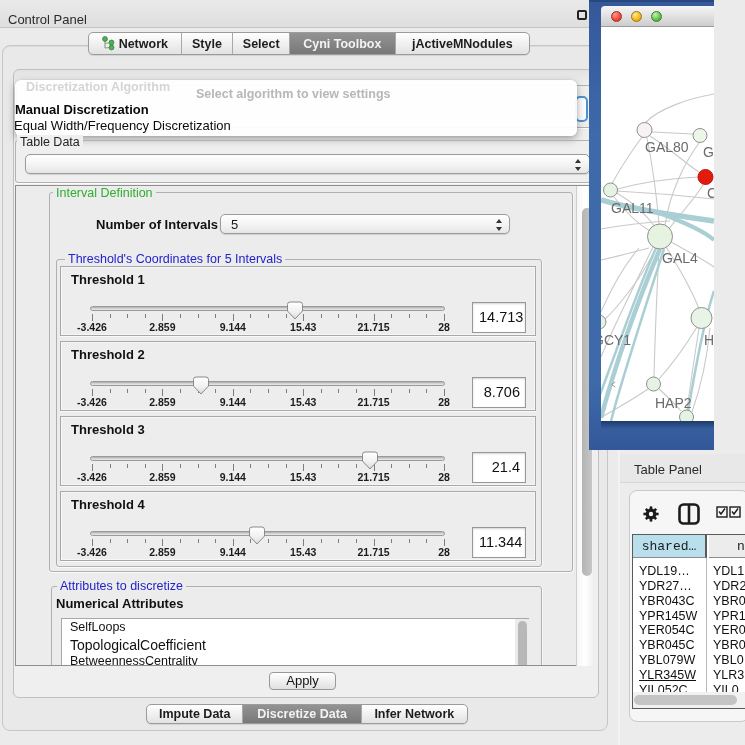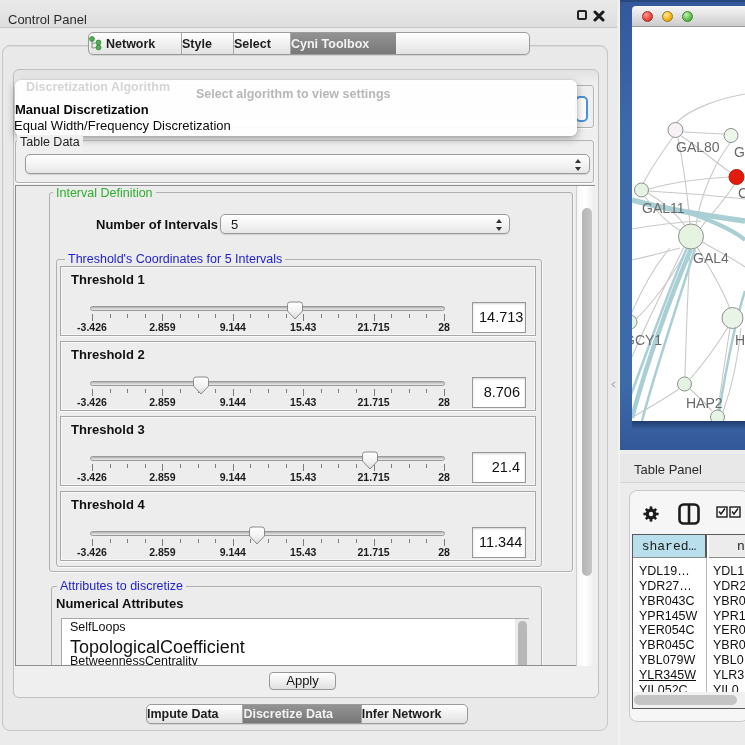--- a/index.html
+++ b/index.html
@@ -14,21 +14,21 @@
 .stepper:before{content:"";position:absolute;left:1px;top:0;border-left:3.5px solid transparent;border-right:3.5px solid transparent;border-bottom:4.5px solid #333;}
 .stepper:after{content:"";position:absolute;left:1px;bottom:0;border-left:3.5px solid transparent;border-right:3.5px solid transparent;border-top:4.5px solid #333;}
 .tbox{position:absolute;left:44px;width:476px;height:70px;border:1px solid #a8a8a8;box-shadow:inset 0 0 0 1px #f6f6f6,0 1px 0 #fafafa;background:#ededed;}
 .tlabel{position:absolute;left:10px;top:5px;font-size:13px;font-weight:bold;color:#111;}
 .track{position:absolute;left:29px;top:39px;width:355px;height:5px;border-radius:3px;border:1px solid #9a9a9a;background:linear-gradient(#ababab,#d6d6d6 55%,#e9e9e9);}
 .vfield{position:absolute;left:411px;top:35px;width:54px;height:31px;background:#fff;border:1px solid #989898;box-shadow:inset 0 1px 2px rgba(0,0,0,.18);font-size:14.5px;color:#111;text-align:right;line-height:29px;padding-right:5px;padding-left:6px;}
 .tick{position:absolute;width:1px;background:#7d7d7d;}
 .slabel{position:absolute;top:54px;font-size:10.5px;font-weight:bold;color:#1c1c1c;transform:translateX(-50%);white-space:nowrap;}
 .thumb{position:absolute;top:34px;width:17px;height:19px;transform:translateX(-50%);}
 .seg{position:absolute;display:flex;border:1px solid #9b9b9b;border-radius:5px;background:linear-gradient(#ffffff,#efefef 55%,#e2e2e2);overflow:hidden;box-shadow:0 1px 1px rgba(0,0,0,.1);}
-.seg>div{display:flex;align-items:center;justify-content:flex-start;font-size:12.5px;font-weight:bold;color:#1d1d1d;border-left:1px solid #a8a8a8;white-space:nowrap;}
+.seg>div{display:flex;align-items:center;justify-content:center;font-size:12.5px;font-weight:bold;color:#1d1d1d;border-left:1px solid #a8a8a8;white-space:nowrap;}
 .seg>div:first-child{border-left:none;}
 .seg>div.sel{background:linear-gradient(#939393,#787878);color:#f3f3f3;}
 .rowtxt{position:absolute;font-size:12.5px;color:#111;white-space:nowrap;}
 </style>
 </head>
 <body>
 
 <div class="abs" style="left:0;top:0;width:618px;height:745px;background:#ebebeb;"></div>
 
 <div class="abs" style="left:0;top:0;width:617px;height:28px;background:linear-gradient(#eaeaea,#dedede);border-bottom:1px solid #c5c5c5;">
@@ -48,20 +48,21 @@
     <svg width="13" height="15" viewBox="0 0 13 15" style="margin-right:4px;">
         <path d="M3 3 L3 12 M3 7.5 L9 6.5 M3 12 L9 11.5" stroke="#8aa08a" stroke-width="1.2" fill="none"></path>
         <circle cx="3" cy="3" r="2.4" fill="#52b152" stroke="#2e7d32" stroke-width=".8"></circle>
         <circle cx="9.5" cy="6.5" r="2.4" fill="#52b152" stroke="#2e7d32" stroke-width=".8"></circle>
         <circle cx="9.5" cy="11.5" r="2.4" fill="#52b152" stroke="#2e7d32" stroke-width=".8"></circle>
       </svg>
     Network</div>
   <div style="width:52px;">Style</div>
   <div style="width:57px;">Select</div>
   <div class="sel" style="width:106px;">Cyni Toolbox</div>
+  <div style="width:135px;">jActiveMNodules</div>
 </div>
 
 <div class="groupbox" style="left:16px;top:85px;width:578px;height:43px;"></div>
 
 <div class="abs" style="left:575px;top:96px;width:13px;height:26px;border:2.5px solid #4e92d6;border-radius:5px;background:#fdfdfd;"></div>
 
 <div class="abs" style="left:15px;top:80px;width:562px;height:56px;background:rgba(255,255,255,0.94);border-radius:6px;box-shadow:0 3px 9px rgba(0,0,0,0.34),0 0 1px rgba(0,0,0,0.25);"></div>
 <div class="abs" style="left:26px;top:80px;font-size:12.5px;font-weight:bold;color:rgba(120,120,120,0.30);">Discretization Algorithm</div>
 <div class="abs" style="left:196px;top:86.5px;font-size:12.5px;font-weight:bold;color:#b7b7b7;">Select algorithm to view settings</div>
 <div class="abs" style="left:15px;top:102px;font-size:13px;font-weight:bold;color:#0a0a0a;">Manual Discretization</div>
@@ -255,38 +256,38 @@
       </svg>
   <div class="vfield">11.344</div>
 </div>
 <div class="groupbox" style="left:35px;top:400px;width:491px;height:90px;border-color:#b0b0b0;"></div>
 <div class="gtitle" style="left:41px;top:393px;background:#ececec;color:#2222cc;">Attributes to discretize</div>
 <div class="abs" style="left:40px;top:410px;font-size:13px;font-weight:bold;color:#111;">Numerical Attributes</div>
 <div class="abs" style="left:45px;top:432px;width:468px;height:60px;background:#ffffff;border:1px solid #a8a8a8;border-bottom:none;"></div>
 <div class="abs" style="left:499px;top:433px;width:14px;height:58px;background:#ebebeb;"></div>
 <div class="abs" style="left:502px;top:435px;width:9px;height:56px;border-radius:4.5px;background:#b8b8b8;"></div>
 <div class="abs" style="left:54px;top:434px;font-size:12.5px;color:#111;white-space:nowrap;">SelfLoops</div>
-<div class="abs" style="left:54px;top:451px;font-size:18px;color:#111;white-space:nowrap;">TopologicalCoefficient</div>
+<div class="abs" style="left:54px;top:451px;font-size:14px;color:#111;white-space:nowrap;">TopologicalCoefficient</div>
 <div class="abs" style="left:54px;top:468px;font-size:12.5px;color:#111;white-space:nowrap;">BetweennessCentrality</div>
 </div>
 
 <div class="abs" style="left:576px;top:186px;width:19px;height:480px;background:linear-gradient(90deg,#f6f6f6,#ffffff 45%,#ededed);border-left:1px solid #cfcfcf;"></div>
 <div class="abs" style="left:582px;top:208px;width:10px;height:368px;border-radius:5px;background:linear-gradient(90deg,#b4b4b4,#c6c6c6);"></div>
 
 <div class="abs" style="left:269px;top:672px;width:67px;height:18px;border:1px solid #989898;border-radius:4px;background:linear-gradient(#ffffff,#ededed 60%,#e0e0e0);font-size:13px;color:#141414;text-align:center;line-height:16px;">Apply</div>
 
 <div class="seg" style="left:146px;top:704px;width:322px;height:20px;">
   <div style="width:96px;">Impute Data</div>
   <div class="sel" style="width:119px;">Discretize Data</div>
   <div style="width:107px;">Infer Network</div>
 </div>
 
 <div class="abs" style="left:618px;top:0;width:2px;height:745px;background:#f2f2f2;"></div>
 
-<div class="abs" style="left:620px;top:0;width:125px;height:450px;background:linear-gradient(#34589a,#3e6aa9 30%,#3e6aa9 85%,#33589a);">
+<div class="abs" style="left:589px;top:0;width:125px;height:450px;background:linear-gradient(#34589a,#3e6aa9 30%,#3e6aa9 85%,#33589a);">
   <div class="abs" style="left:0;top:0;width:125px;height:2px;background:#27477e;"></div>
 
   <div class="abs" style="left:12px;top:6px;width:113px;height:21px;background:linear-gradient(#f6f6f6,#cdcdcd);border-bottom:1px solid #9a9a9a;border-top-left-radius:4px;">
     <div class="abs" style="left:10px;top:5px;width:11px;height:11px;border-radius:50%;background:radial-gradient(circle at 35% 30%,#ff9a90,#ee4b3e 55%,#c83227);border:1px solid #9c2f27;"></div>
     <div class="abs" style="left:30px;top:5px;width:11px;height:11px;border-radius:50%;background:radial-gradient(circle at 35% 30%,#ffe9a0,#f6b918 55%,#cf9210);border:1px solid #9c7413;"></div>
     <div class="abs" style="left:50px;top:5px;width:11px;height:11px;border-radius:50%;background:radial-gradient(circle at 35% 30%,#c8f0b8,#64c44e 55%,#3f9a32);border:1px solid #3c7f31;"></div>
   </div>
   <div class="abs" style="left:12px;top:27px;width:113px;height:394px;background:#ffffff;overflow:hidden;">
     <svg width="113" height="394" viewBox="632 27 113 394">
       <g fill="none" stroke="#c9c9c9" stroke-width="1.1">

